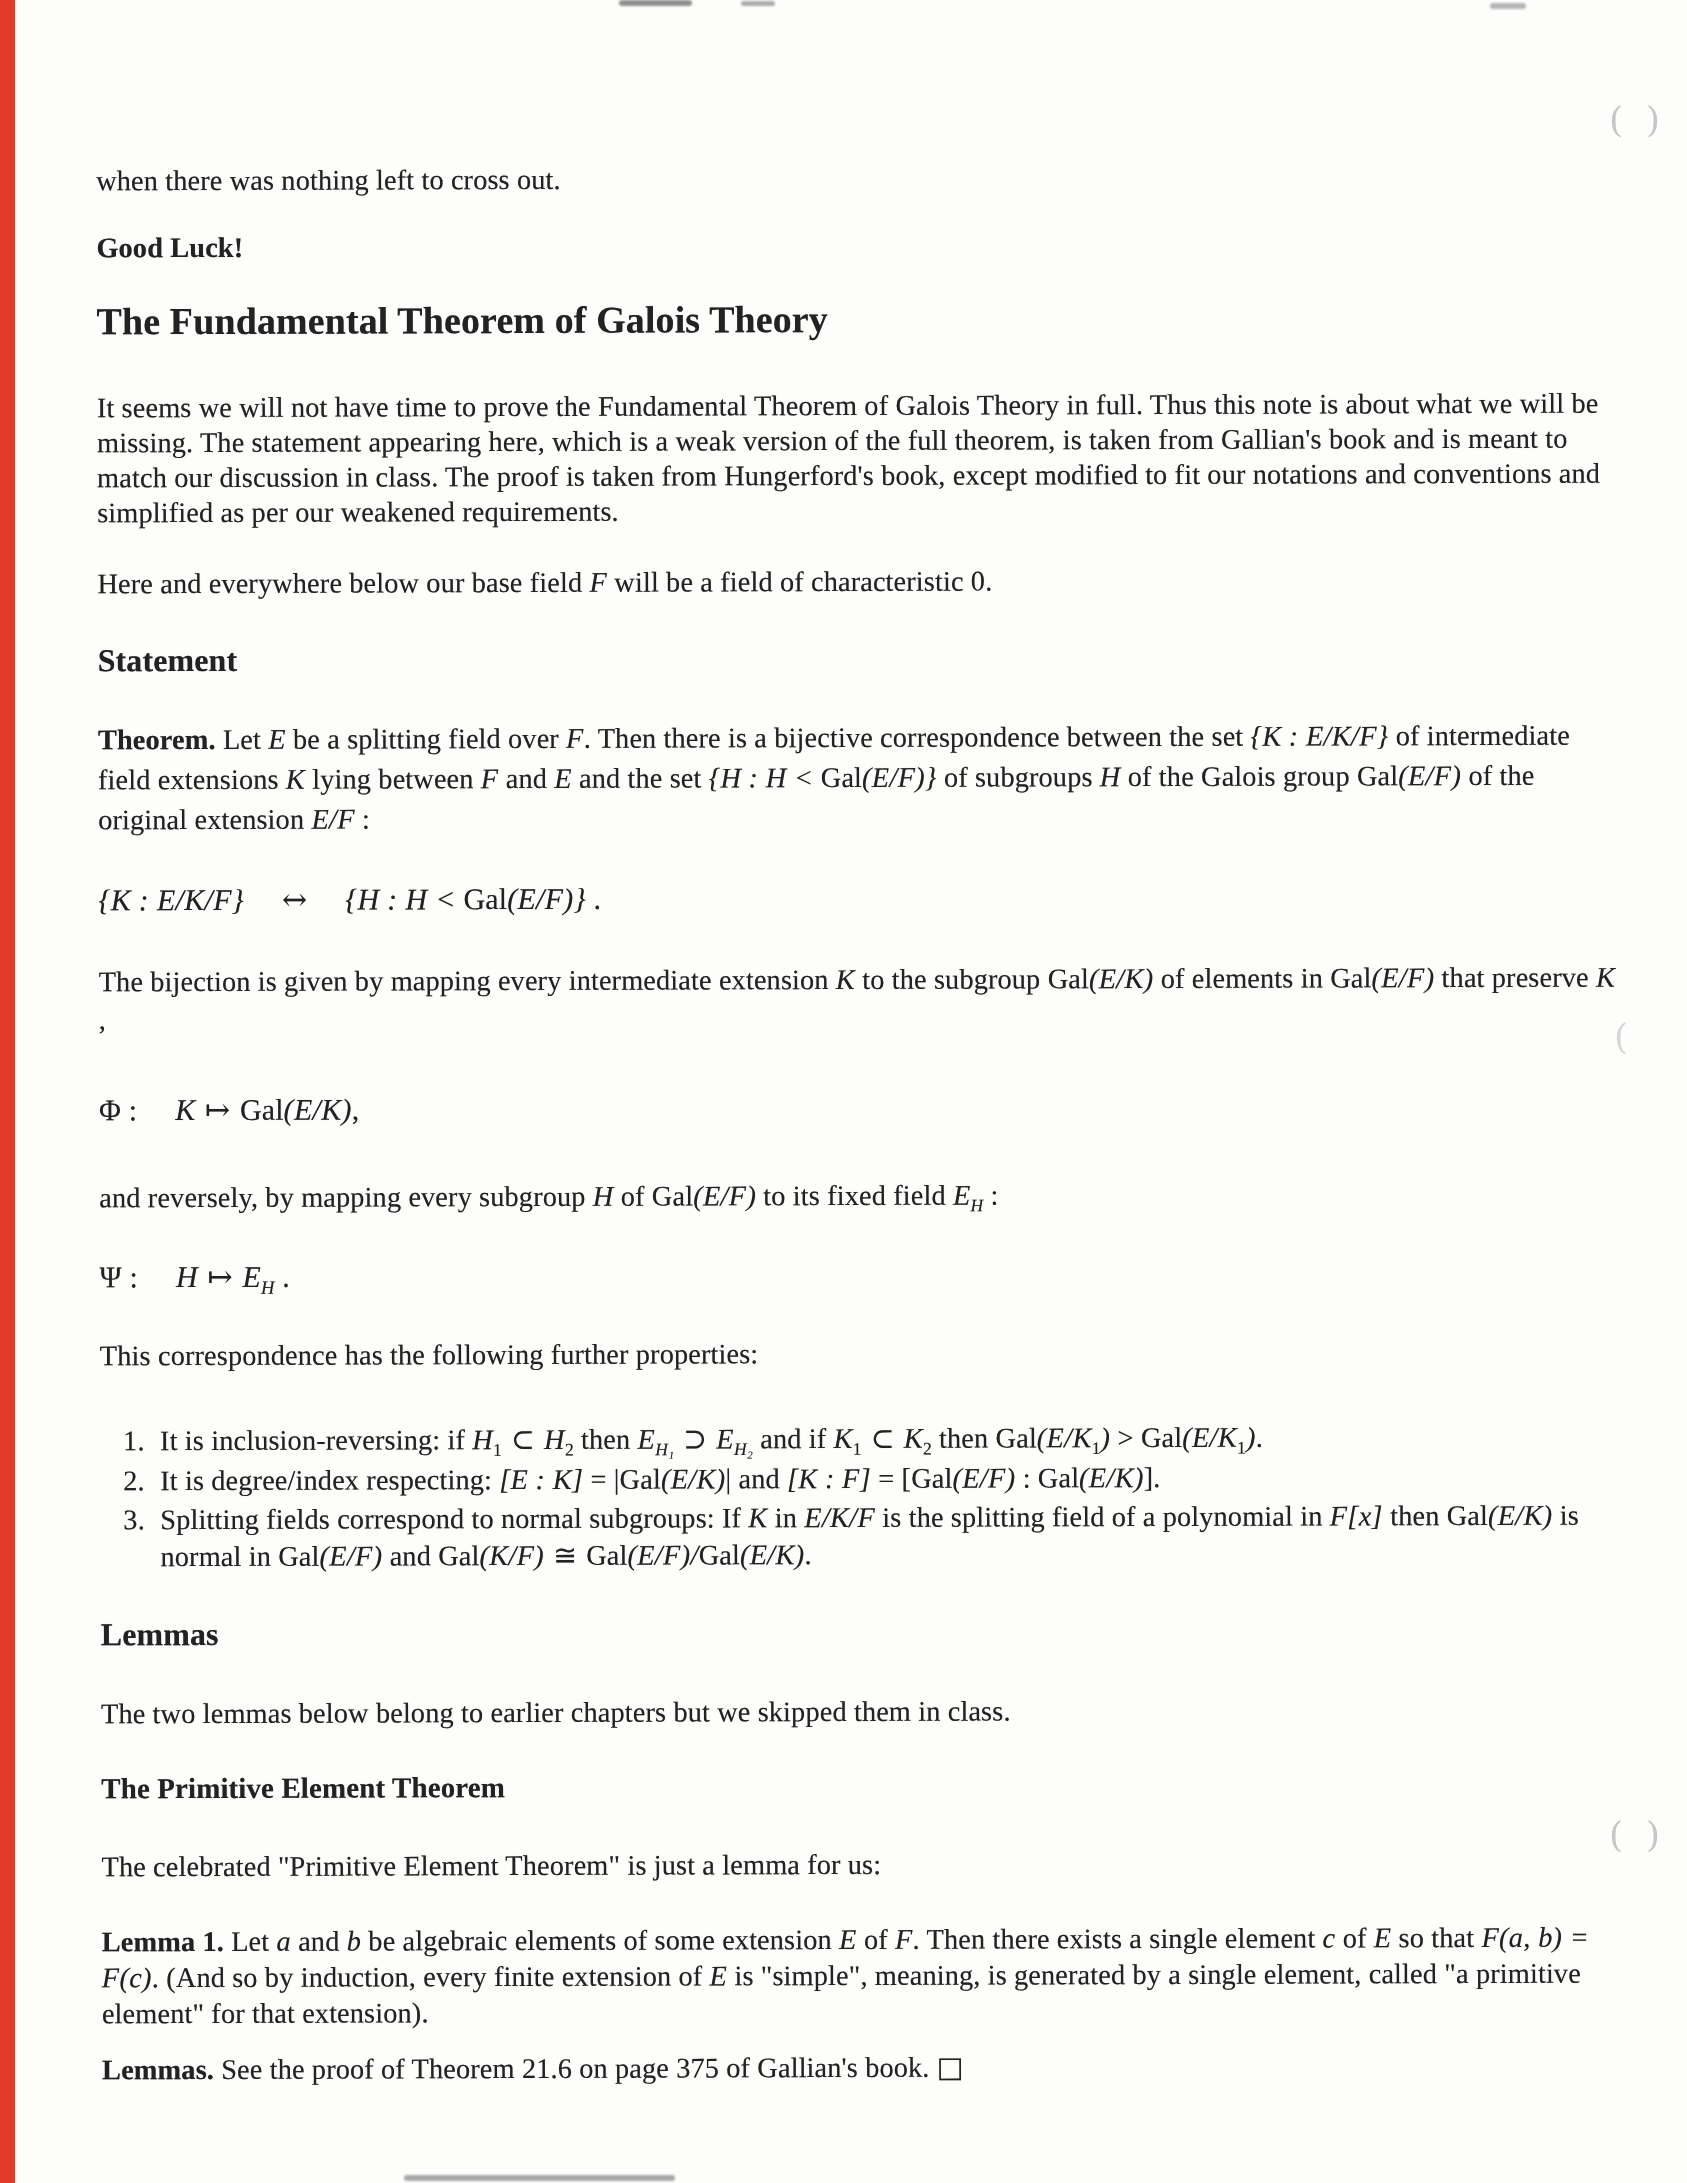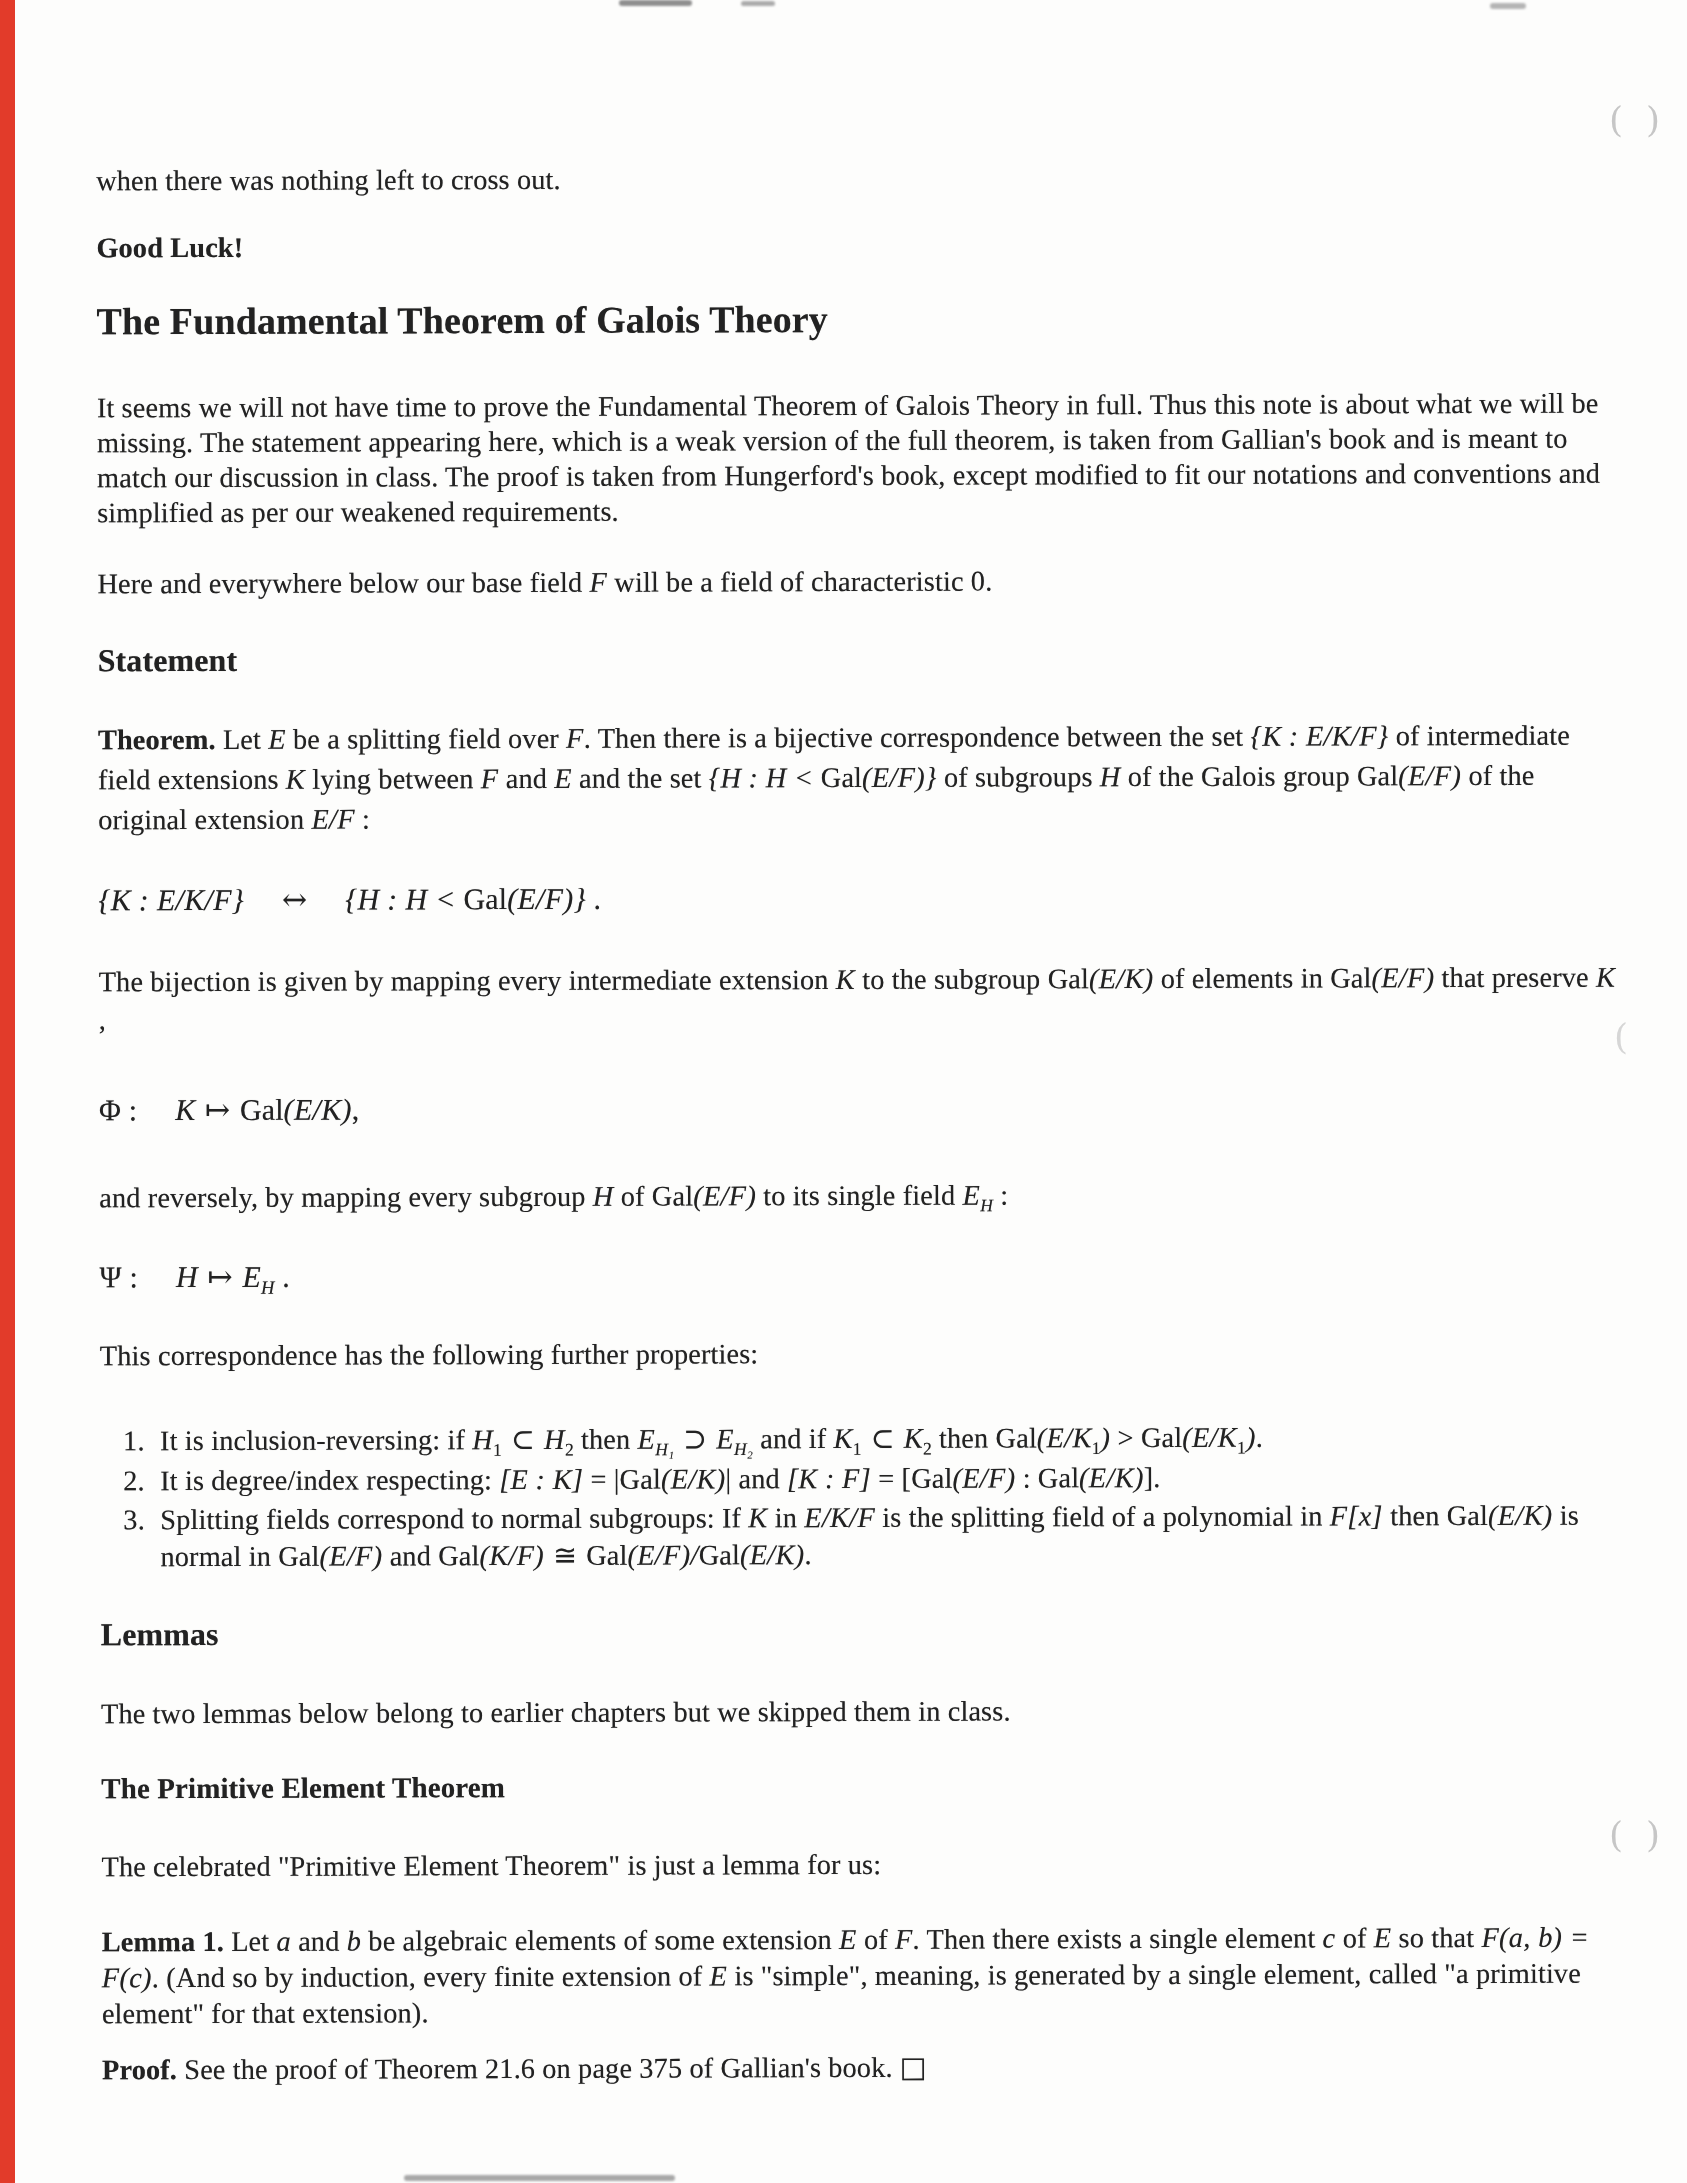--- a/index.html
+++ b/index.html
@@ -72,21 +72,21 @@
     <div class="blk h-med" style="top:640px;">Statement</div>
 
     <div class="blk para" style="top:718px; line-height:40px;"><span class="seg b">Theorem.</span><span class="seg"> Let </span><span class="seg i">E</span><span class="seg"> be a splitting field over </span><span class="seg i">F</span><span class="seg">. Then there is a bijective correspondence between the set </span><span class="seg i">{K : E/K/F}</span><span class="seg"> of intermediate field extensions </span><span class="seg i">K</span><span class="seg"> lying between </span><span class="seg i">F</span><span class="seg"> and </span><span class="seg i">E</span><span class="seg"> and the set </span><span class="seg i">{H : H &lt; </span><span class="seg">Gal</span><span class="seg i">(E/F)}</span><span class="seg"> of subgroups </span><span class="seg i">H</span><span class="seg"> of the Galois group </span><span class="seg">Gal</span><span class="seg i">(E/F)</span><span class="seg"> of the original extension </span><span class="seg i">E/F</span><span class="seg"> :</span></div>
 
     <div class="blk eq" style="top:880px;"><span class="seg i">{K : E/K/F}</span><span class="seg">&nbsp;&nbsp;&nbsp;&nbsp;&nbsp;</span><span class="seg sym">↔</span><span class="seg">&nbsp;&nbsp;&nbsp;&nbsp;&nbsp;</span><span class="seg i">{H : H &lt; </span><span class="seg">Gal</span><span class="seg i">(E/F)}</span><span class="seg"> .</span></div>
 
     <div class="blk para" style="top:961px; line-height:38px;"><span class="seg">The bijection is given by mapping every intermediate extension </span><span class="seg i">K</span><span class="seg"> to the subgroup </span><span class="seg">Gal</span><span class="seg i">(E/K)</span><span class="seg"> of elements in </span><span class="seg">Gal</span><span class="seg i">(E/F)</span><span class="seg"> that preserve </span><span class="seg i">K</span><span class="seg"> ,</span></div>
 
     <div class="blk eq" style="top:1090px;"><span class="seg">Φ :</span><span class="seg">&nbsp;&nbsp;&nbsp;&nbsp;&nbsp;</span><span class="seg i">K</span><span class="seg sym"> ↦ </span><span class="seg">Gal</span><span class="seg i">(E/K)</span><span class="seg">,</span></div>
 
-    <div class="blk para" style="top:1178px;"><span class="seg">and reversely, by mapping every subgroup </span><span class="seg i">H</span><span class="seg"> of </span><span class="seg">Gal</span><span class="seg i">(E/F)</span><span class="seg"> to its single field </span><span class="seg i">E</span><span class="seg isub">H</span><span class="seg"> :</span></div>
+    <div class="blk para" style="top:1178px;"><span class="seg">and reversely, by mapping every subgroup </span><span class="seg i">H</span><span class="seg"> of </span><span class="seg">Gal</span><span class="seg i">(E/F)</span><span class="seg"> to its fixed field </span><span class="seg i">E</span><span class="seg isub">H</span><span class="seg"> :</span></div>
 
     <div class="blk eq" style="top:1257px;"><span class="seg">Ψ :</span><span class="seg">&nbsp;&nbsp;&nbsp;&nbsp;&nbsp;</span><span class="seg i">H</span><span class="seg sym"> ↦ </span><span class="seg i">E</span><span class="seg isub">H</span><span class="seg"> .</span></div>
 
     <div class="blk para" style="top:1336px;">This correspondence has the following further properties:</div>
 
     <div class="blk" style="top:1420px; left:122px; width:1508px; line-height:37px;">
       <div class="list-item">
         <span class="list-num">1.</span>
         <span class="list-body"><span class="seg">It is inclusion-reversing: if </span><span class="seg i">H</span><span class="seg sub">1</span><span class="seg sym"> ⊂ </span><span class="seg i">H</span><span class="seg sub">2</span><span class="seg"> then </span><span class="seg i">E</span><span class="seg isub">H₁</span><span class="seg sym"> ⊃ </span><span class="seg i">E</span><span class="seg isub">H₂</span><span class="seg"> and if </span><span class="seg i">K</span><span class="seg sub">1</span><span class="seg sym"> ⊂ </span><span class="seg i">K</span><span class="seg sub">2</span><span class="seg"> then </span><span class="seg">Gal</span><span class="seg i">(E/K</span><span class="seg sub">1</span><span class="seg i">)</span><span class="seg"> &gt; </span><span class="seg">Gal</span><span class="seg i">(E/K</span><span class="seg sub">1</span><span class="seg i">)</span><span class="seg">.</span></span>
       </div>
@@ -103,17 +103,17 @@
     <div class="blk h-med" style="top:1614px;">Lemmas</div>
 
     <div class="blk para" style="top:1694px;">The two lemmas below belong to earlier chapters but we skipped them in class.</div>
 
     <div class="blk h-small" style="top:1770px;">The Primitive Element Theorem</div>
 
     <div class="blk para" style="top:1847px;">The celebrated "Primitive Element Theorem" is just a lemma for us:</div>
 
     <div class="blk para" style="top:1922px; line-height:36px;"><span class="seg b">Lemma 1.</span><span class="seg"> Let </span><span class="seg i">a</span><span class="seg"> and </span><span class="seg i">b</span><span class="seg"> be algebraic elements of some extension </span><span class="seg i">E</span><span class="seg"> of </span><span class="seg i">F</span><span class="seg">. Then there exists a single element </span><span class="seg i">c</span><span class="seg"> of </span><span class="seg i">E</span><span class="seg"> so that </span><span class="seg i">F(a, b) = F(c)</span><span class="seg">. (And so by induction, every finite extension of </span><span class="seg i">E</span><span class="seg"> is "simple", meaning, is generated by a single element, called "a primitive element" for that extension).</span></div>
 
-    <div class="blk para" style="top:2050px;"><span class="seg b">Proof.</span><span class="seg"> See the proof of Theorem 21.6 on page 375 of Gallian's book. </span><span class="seg sym">□</span></div>
+    <div class="blk para" style="top:2050px;"><span class="seg b">Lemmas.</span><span class="seg"> See the proof of Theorem 21.6 on page 375 of Gallian's book. </span><span class="seg sym">□</span></div>
 
   </div>
 </div>
 
 
 </body></html>

